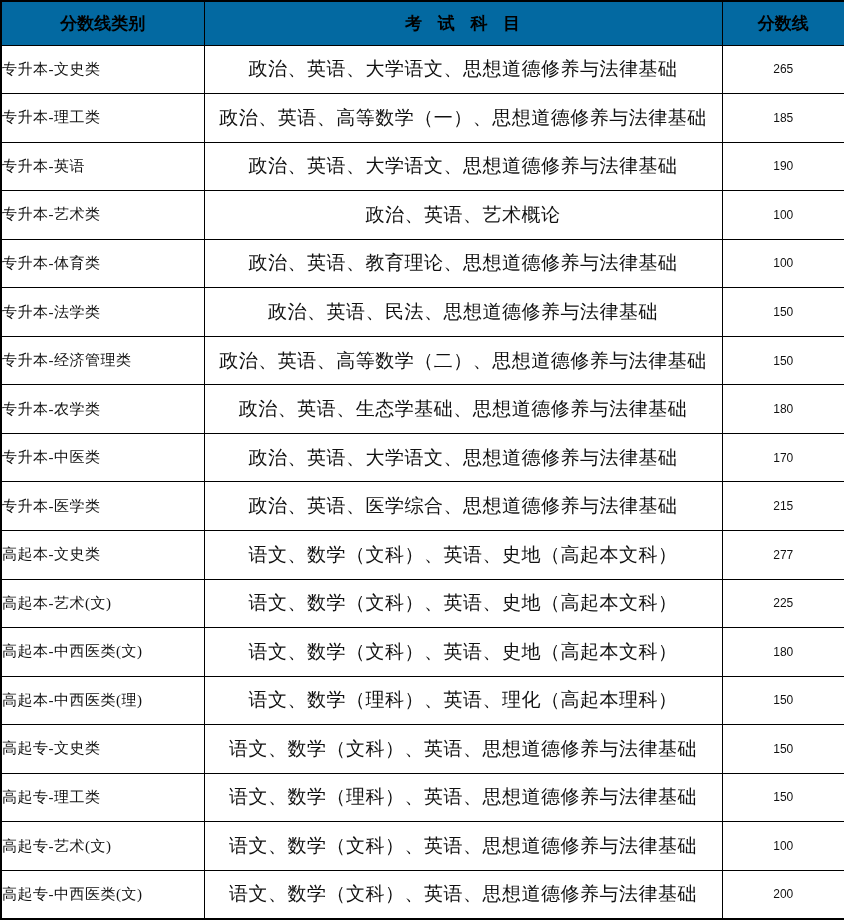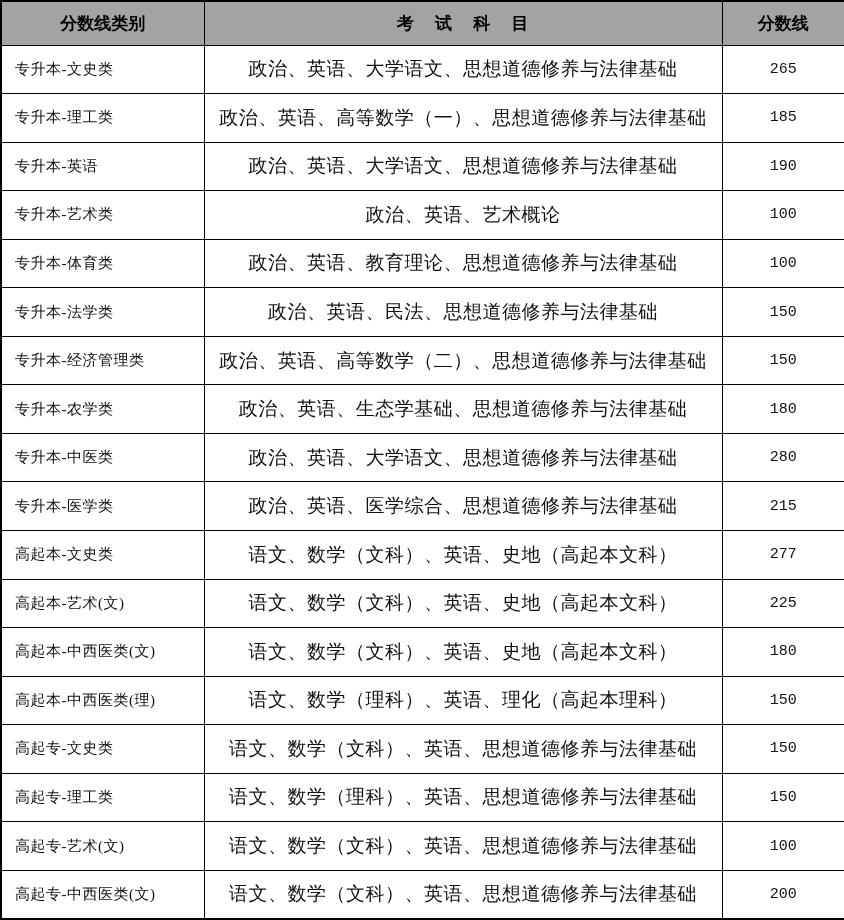--- a/index.html
+++ b/index.html
@@ -19,44 +19,43 @@
   }
   col.c1 { width: 203px; }
   col.c2 { width: 518px; }
   col.c3 { width: 123px; }
   th, td {
     border: 1px solid #000000;
     vertical-align: middle;
   }
   thead tr { height: 44px; }
   thead th {
-    background: #a3a3a3;
-    font-family: Liberation Mono, monospace;
+    background: #0369a1;
+    font-family: Liberation Sans, sans-serif;
     font-weight: bold;
     font-size: 17px;
     color: #000000;
     text-align: center;
   }
   thead th.subjects-head { word-spacing: 0.55em; letter-spacing: 0.05em; }
   tbody tr { height: 41px; }
   td.category-cell {
     text-align: left;
-    padding-left: 13px;
     font-size: 15px;
     letter-spacing: 0.5px;
   }
   td.subjects-cell {
     text-align: center;
     font-size: 19px;
     letter-spacing: 0.5px;
   }
   td.score-cell {
     text-align: center;
-    font-size: 15px;
-    font-family: Liberation Mono, monospace;
+    font-size: 12px;
+    font-family: Liberation Sans, sans-serif;
   }
 </style>
 </head>
 <body>
 
 <table class="score-table">
   <colgroup>
     <col class="c1">
       <col class="c2">
       <col class="c3">
@@ -114,21 +113,21 @@
 
   <tr>
     <td class="category-cell">专升本-农学类</td>
     <td class="subjects-cell">政治、英语、生态学基础、思想道德修养与法律基础</td>
     <td class="score-cell">180</td>
   </tr>
 
   <tr>
     <td class="category-cell">专升本-中医类</td>
     <td class="subjects-cell">政治、英语、大学语文、思想道德修养与法律基础</td>
-    <td class="score-cell">280</td>
+    <td class="score-cell">170</td>
   </tr>
 
   <tr>
     <td class="category-cell">专升本-医学类</td>
     <td class="subjects-cell">政治、英语、医学综合、思想道德修养与法律基础</td>
     <td class="score-cell">215</td>
   </tr>
 
   <tr>
     <td class="category-cell">高起本-文史类</td>

